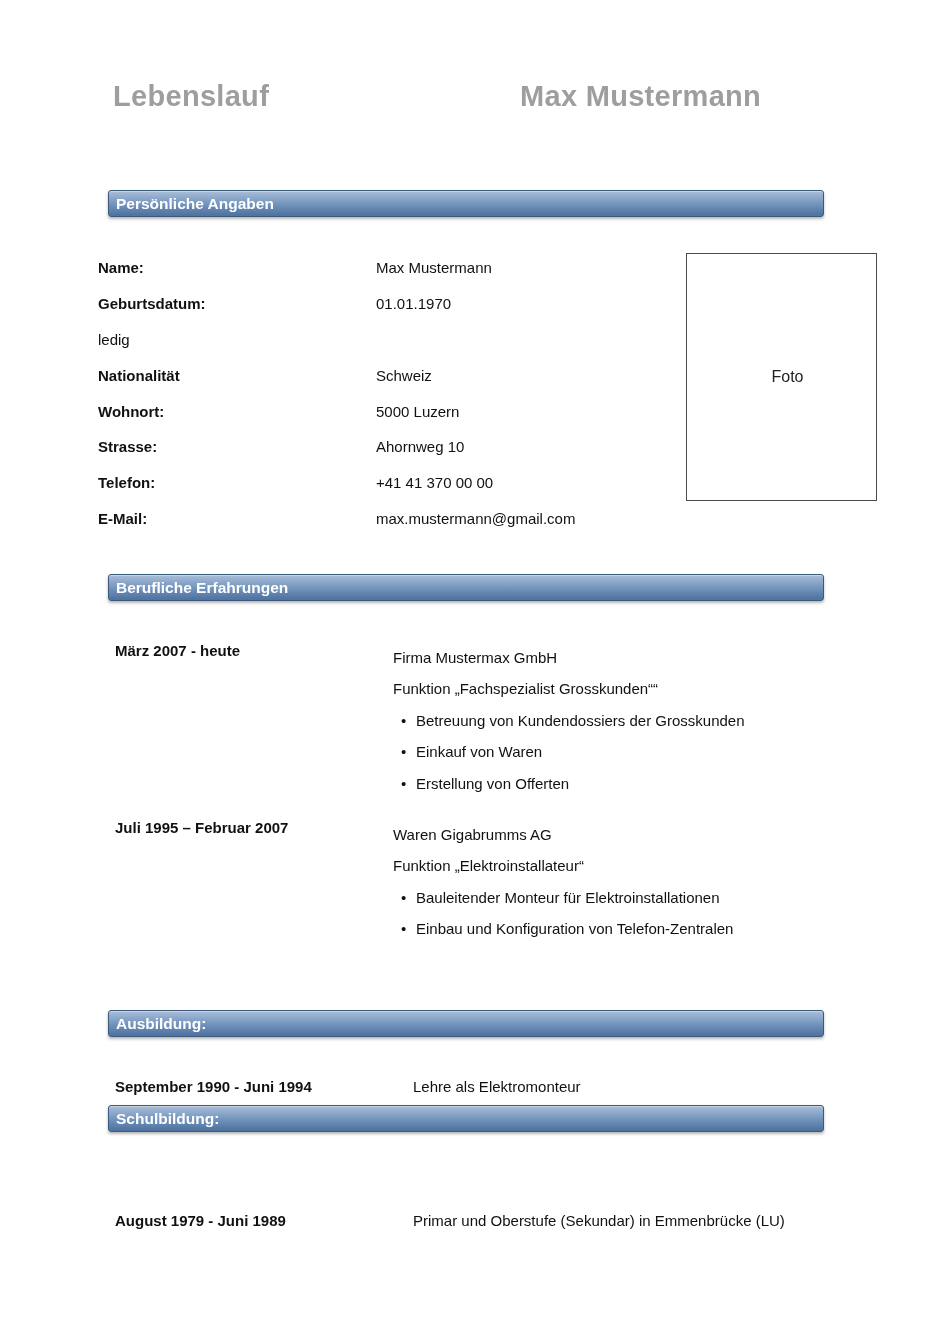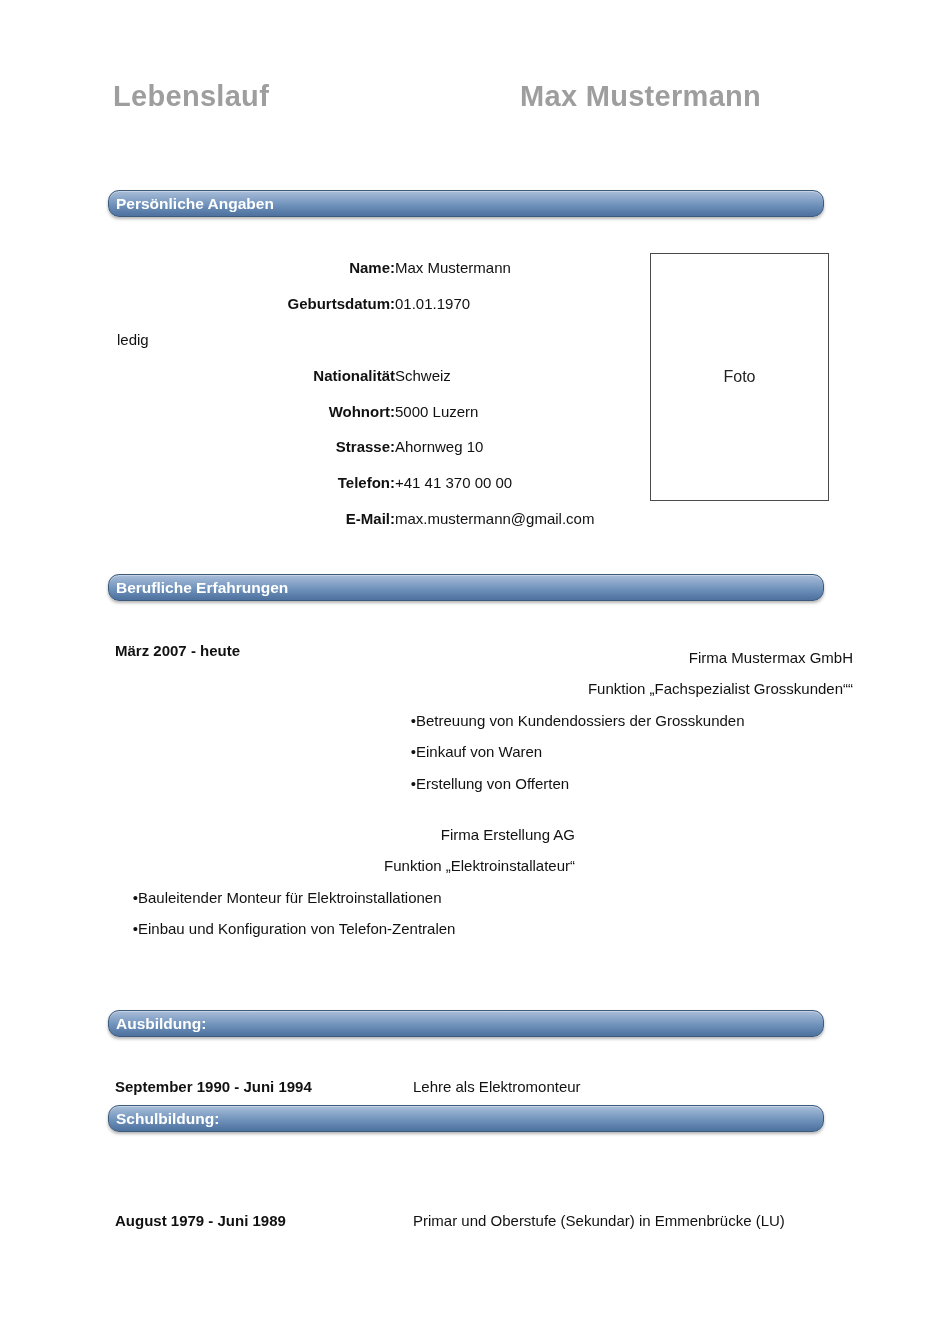--- a/index.html
+++ b/index.html
@@ -26,56 +26,57 @@
   .title-left  { left:113px; }
   .title-right { left:520px; }
 
   
   .section-bar {
     position:absolute;
     left:108px;
     width:707px;
     height:25px;
     border:1px solid #3c5a7a;
-    border-radius:11px;
+    border-radius:3px;
     background:linear-gradient(180deg, #aabed9 0%, #8aa6c9 30%, #6b8fb8 60%, #5478a4 90%, #4f72a0 100%);
     box-shadow:0 2px 3px rgba(110,110,110,0.5), inset 0 1px 0 rgba(255,255,255,0.35);
     color:#ffffff;
     font-weight:bold;
     font-size:15.5px;
     line-height:25px;
     padding-left:7px;
     white-space:nowrap;
   }
   .bar-personal   { top:190px; }
   .bar-experience { top:574px; }
   .bar-education  { top:1010px; }
   .bar-school     { top:1105px; }
 
   
-  .personal-rows { position:absolute; left:117px; top:259px;text-align:right; }
+  .personal-rows { position:absolute; left:98px; top:259px; }
   .p-row  { display:flex; height:35.9px; font-size:15px; }
   .p-label { width:278px; font-weight:bold; }
   .p-value { white-space:nowrap; }
 
   
   .photo-box {
     position:absolute;
-    left:650px; top:253px;
+    left:686px; top:253px;
     width:177px; height:246px;
     border:1px solid #4a4a4a;
     display:flex; align-items:center; justify-content:center;
     font-size:16px; color:#222;
     background:#ffffff;
+    padding-left:12px;
   }
 
   
   .xp-entry { position:absolute; left:115px; display:flex; font-size:15px; }
   .xp-date    { width:278px; font-weight:bold; white-space:nowrap; }
-  .xp-content { width:460px;text-align:right; }
+  .xp-content { width:460px; }
   .xp-line    { line-height:31.4px; white-space:nowrap; }
   .xp-bullets { margin:0; padding:0; list-style:none; }
   .xp-bullet  { display:flex; line-height:31.4px; white-space:nowrap; }
   .bullet-dot { width:15px; padding-left:8px; flex:none; }
 
   
   .edu-entry { position:absolute; left:115px; display:flex; font-size:15px;gap:20px; }
   .edu-date { width:278px; font-weight:bold; white-space:nowrap; }
   .edu-desc { white-space:nowrap; }
   .edu-ausbildung { top:1078px; }
@@ -157,22 +158,23 @@
         </li>
         <li class="xp-bullet">
           <span class="bullet-dot">•</span>
           <span>Erstellung von Offerten</span>
         </li>
       </ul>
     </div>
   </div>
 
   <div class="xp-entry" style="top:819px;">
+    <div class="xp-date">Juli 1995 – Februar 2007</div>
     <div class="xp-content">
-      <div class="xp-line">Firma Erstellung AG</div>
+      <div class="xp-line">Waren Gigabrumms AG</div>
       <div class="xp-line">Funktion „Elektroinstallateur“</div>
       <ul class="xp-bullets">
         <li class="xp-bullet">
           <span class="bullet-dot">•</span>
           <span>Bauleitender Monteur für Elektroinstallationen</span>
         </li>
         <li class="xp-bullet">
           <span class="bullet-dot">•</span>
           <span>Einbau und Konfiguration von Telefon-Zentralen</span>
         </li>

